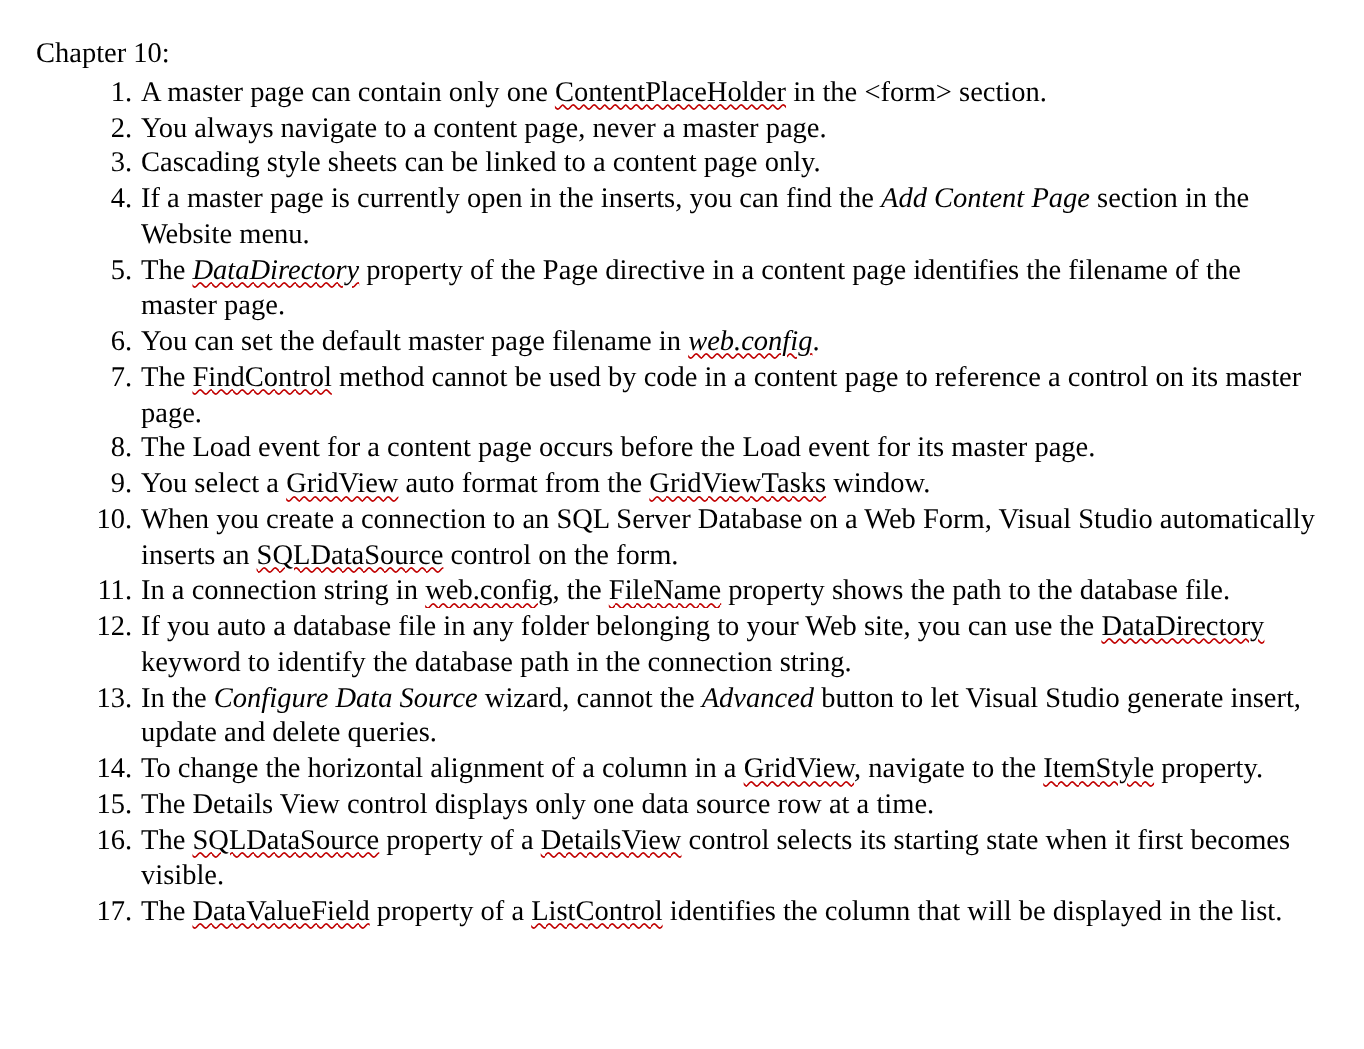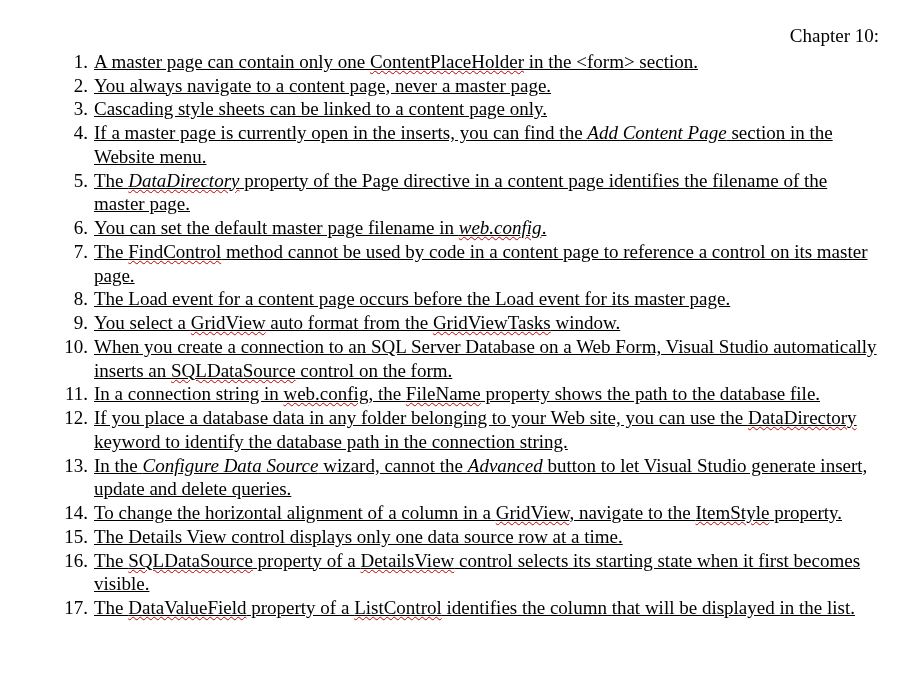--- a/index.html
+++ b/index.html
@@ -12,33 +12,31 @@
     height: 699px;
     box-sizing: border-box;
     font-family: "Times New Roman", Times, serif;
     font-size: 19px;
     line-height: 1.25;
     color: #000000;
     padding: 24px 30px 30px 24px;
   }
   .chapter-title {
     margin: 0 0 2px 0;
-    text-align: right;
   }
   ol.items {
     margin: 0;
     padding: 0 0 0 70px;
     list-style: none;
     counter-reset: item;
   }
   ol.items > li {
     position: relative;
     padding: 0;
     margin: 0;
-    text-decoration: underline;
   }
   ol.items > li::before {
     counter-increment: item;
     content: counter(item) ".";
     position: absolute;
     left: -36px;
     width: 30px;
     text-align: right;
   }
   .italic { font-style: italic; margin-top: 19px; }
@@ -57,19 +55,19 @@
     <li><span>You always navigate to a content page, never a master page.</span></li>
     <li><span>Cascading style sheets can be linked to a content page only.</span></li>
     <li><span>If a master page is currently open in the inserts, you can find the </span><span class="italic">Add Content Page</span><span> section in the Website menu.</span></li>
     <li><span>The </span><span class="italic squiggle">DataDirectory</span><span> property of the Page directive in a content page identifies the filename of the master page.</span></li>
     <li><span>You can set the default master page filename in </span><span class="italic squiggle">web.config</span><span>.</span></li>
     <li><span>The </span><span class="squiggle">FindControl</span><span> method cannot be used by code in a content page to reference a control on its master page.</span></li>
     <li><span>The Load event for a content page occurs before the Load event for its master page.</span></li>
     <li><span>You select a </span><span class="squiggle">GridView</span><span> auto format from the </span><span class="squiggle">GridViewTasks</span><span> window.</span></li>
     <li><span>When you create a connection to an SQL Server Database on a Web Form, Visual Studio automatically inserts an </span><span class="squiggle">SQLDataSource</span><span> control on the form.</span></li>
     <li><span>In a connection string in </span><span class="squiggle">web.config</span><span>, the </span><span class="squiggle">FileName</span><span> property shows the path to the database file.</span></li>
-    <li><span>If you place a database data in any folder belonging to your Web site, you can use the </span><span class="squiggle">DataDirectory</span><span> keyword to identify the database path in the connection string.</span></li>
+    <li><span>If you auto a database file in any folder belonging to your Web site, you can use the </span><span class="squiggle">DataDirectory</span><span> keyword to identify the database path in the connection string.</span></li>
     <li><span>In the </span><span class="italic">Configure Data Source</span><span> wizard, cannot the </span><span class="italic">Advanced</span><span> button to let Visual Studio generate insert, update and delete queries.</span></li>
     <li><span>To change the horizontal alignment of a column in a </span><span class="squiggle">GridView</span><span>, navigate to the </span><span class="squiggle">ItemStyle</span><span> property.</span></li>
     <li><span>The Details View control displays only one data source row at a time.</span></li>
     <li><span>The </span><span class="squiggle">SQLDataSource</span><span> property of a </span><span class="squiggle">DetailsView</span><span> control selects its starting state when it first becomes visible.</span></li>
     <li><span>The </span><span class="squiggle">DataValueField</span><span> property of a </span><span class="squiggle">ListControl</span><span> identifies the column that will be displayed in the list.</span></li>
   </ol>
 
 </body></html>

